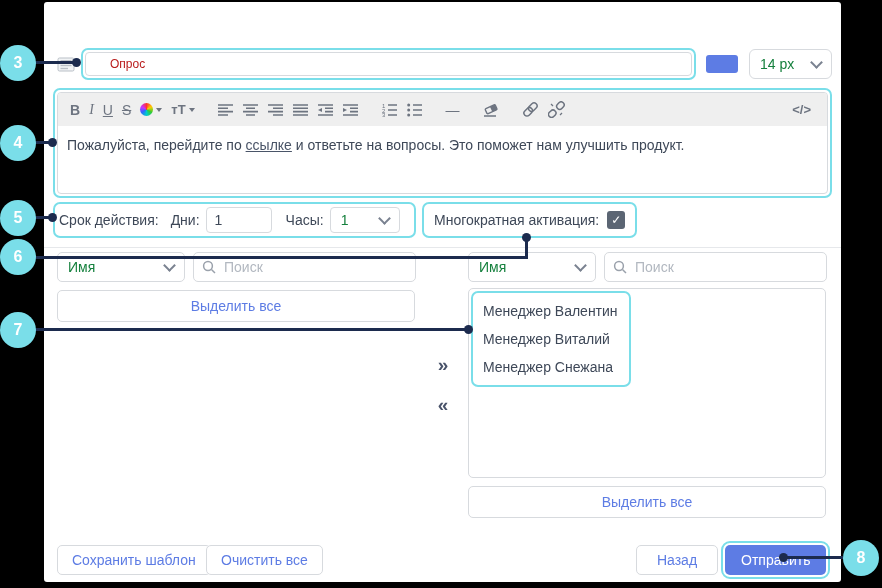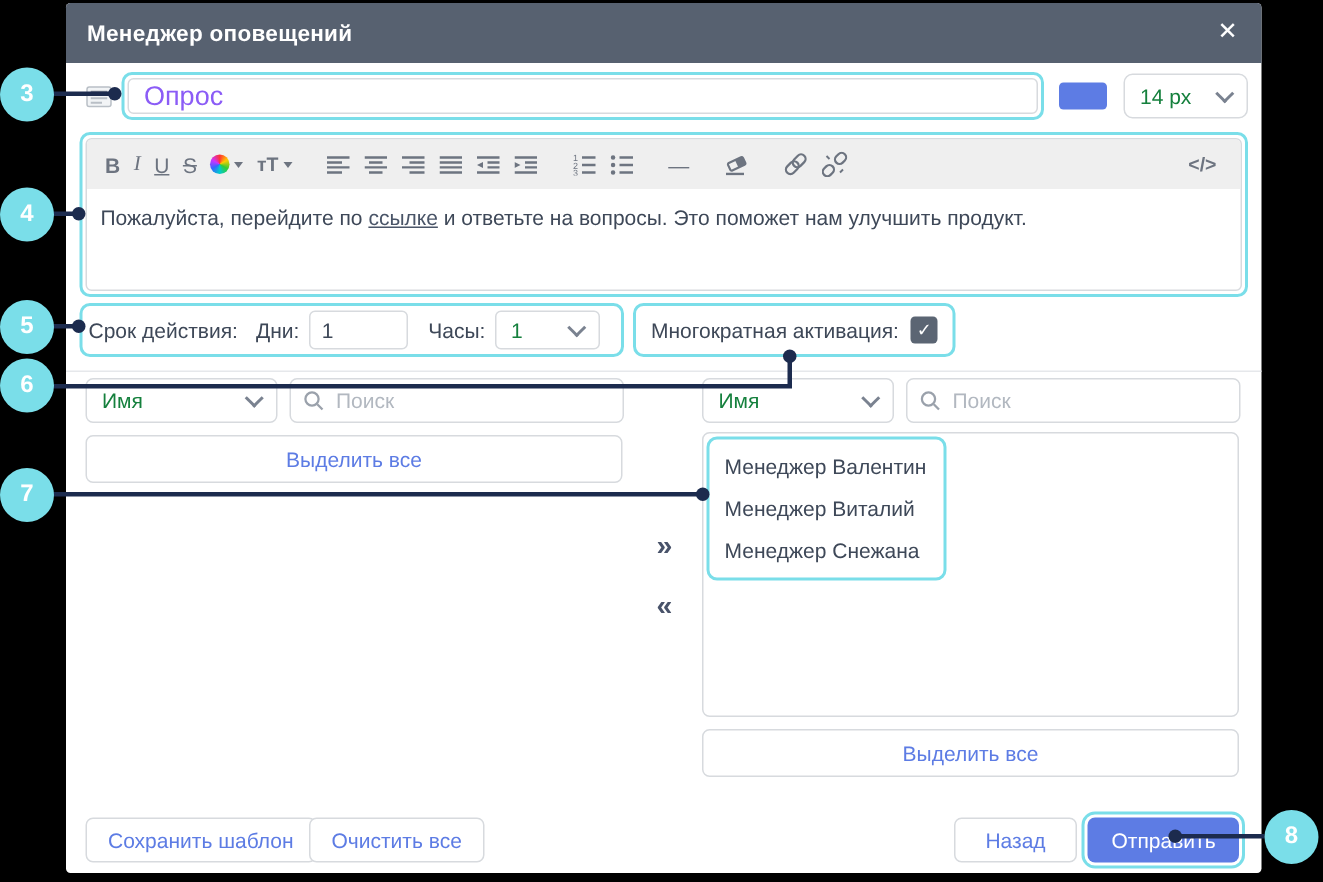--- a/index.html
+++ b/index.html
@@ -10,21 +10,21 @@
   .hdr{position:absolute;left:0;top:0;right:0;height:40px;background:#576170;border-radius:3px 3px 0 0;
        display:flex;align-items:center;padding:0 16px 0 14px;box-sizing:border-box;}
   .hdr-title{color:#fff;font-size:15px;font-weight:bold;letter-spacing:.2px;flex:1;}
   .hdr-close{color:#fff;font-size:16px;cursor:pointer;line-height:1;}
   
   .teal{border:2px solid #7adee9;border-radius:7px;box-sizing:border-box;background:#fff;}
   
   .row-title{position:absolute;left:13px;top:46px;right:9px;height:32px;display:flex;align-items:center;}
   .t-icon{margin-right:6px;flex:0 0 auto;}
   .title-wrap{flex:1;padding:2px;height:32px;display:flex;}
-  .title-input{flex:1;border:1px solid #d7dade;border-radius:4px;padding:0 10px;font-size:18px;color:#8b5cf6;
+  .title-input{flex:1;border:1px solid #d7dade;border-radius:4px;padding:0 24px;font-size:12px;color:#b91c1c;
                font-family:"Liberation Sans",sans-serif;outline:none;min-width:0;}
   .swatch{width:32px;height:18px;border-radius:3px;background:#5d7ce4;margin-left:10px;flex:0 0 auto;cursor:pointer;}
   .sel{border:1px solid #d7dade;border-radius:6px;background:#fff;display:flex;align-items:center;
        padding:0 10px;box-sizing:border-box;cursor:pointer;color:#15803d;}
   .fontsize-sel{width:83px;height:30px;margin-left:11px;justify-content:space-between;flex:0 0 auto;}
   .chev{width:7px;height:7px;border-right:2px solid #7a8290;border-bottom:2px solid #7a8290;
         transform:rotate(45deg);margin-top:-4px;flex:0 0 auto;}
   
   .editor-box{position:absolute;left:9px;top:86px;width:779px;height:110px;padding:2px;}
   .editor-inner{border:1px solid #d7dade;border-radius:4px;height:100%;box-sizing:border-box;overflow:hidden;
@@ -88,24 +88,20 @@
   .hline{height:3px;} .vline{width:3px;}
   .dot{position:absolute;width:9px;height:9px;border-radius:50%;background:#1c2b4e;z-index:26;}
   svg{display:block;}
 </style>
 </head>
 <body>
 
 <div class="canvas">
   <div class="dialog">
 
-    <div class="hdr">
-      <span class="hdr-title">Менеджер оповещений</span>
-      <span class="hdr-close">✕</span>
-    </div>
 
     <div class="row-title">
       <span class="t-icon">
         <svg width="18" height="15" viewBox="0 0 18 15">
           <rect x="1" y="1" width="16" height="13" rx="1.5" fill="#f2f4f6" stroke="#b9bfc6"></rect>
           <rect x="3.5" y="3.5" width="11" height="2.5" fill="#8a919b"></rect>
           <line x1="3.5" y1="8.5" x2="14.5" y2="8.5" stroke="#b9bfc6" stroke-width="1.4"></line>
           <line x1="3.5" y1="11.5" x2="11" y2="11.5" stroke="#b9bfc6" stroke-width="1.4"></line>
         </svg>
       </span>

